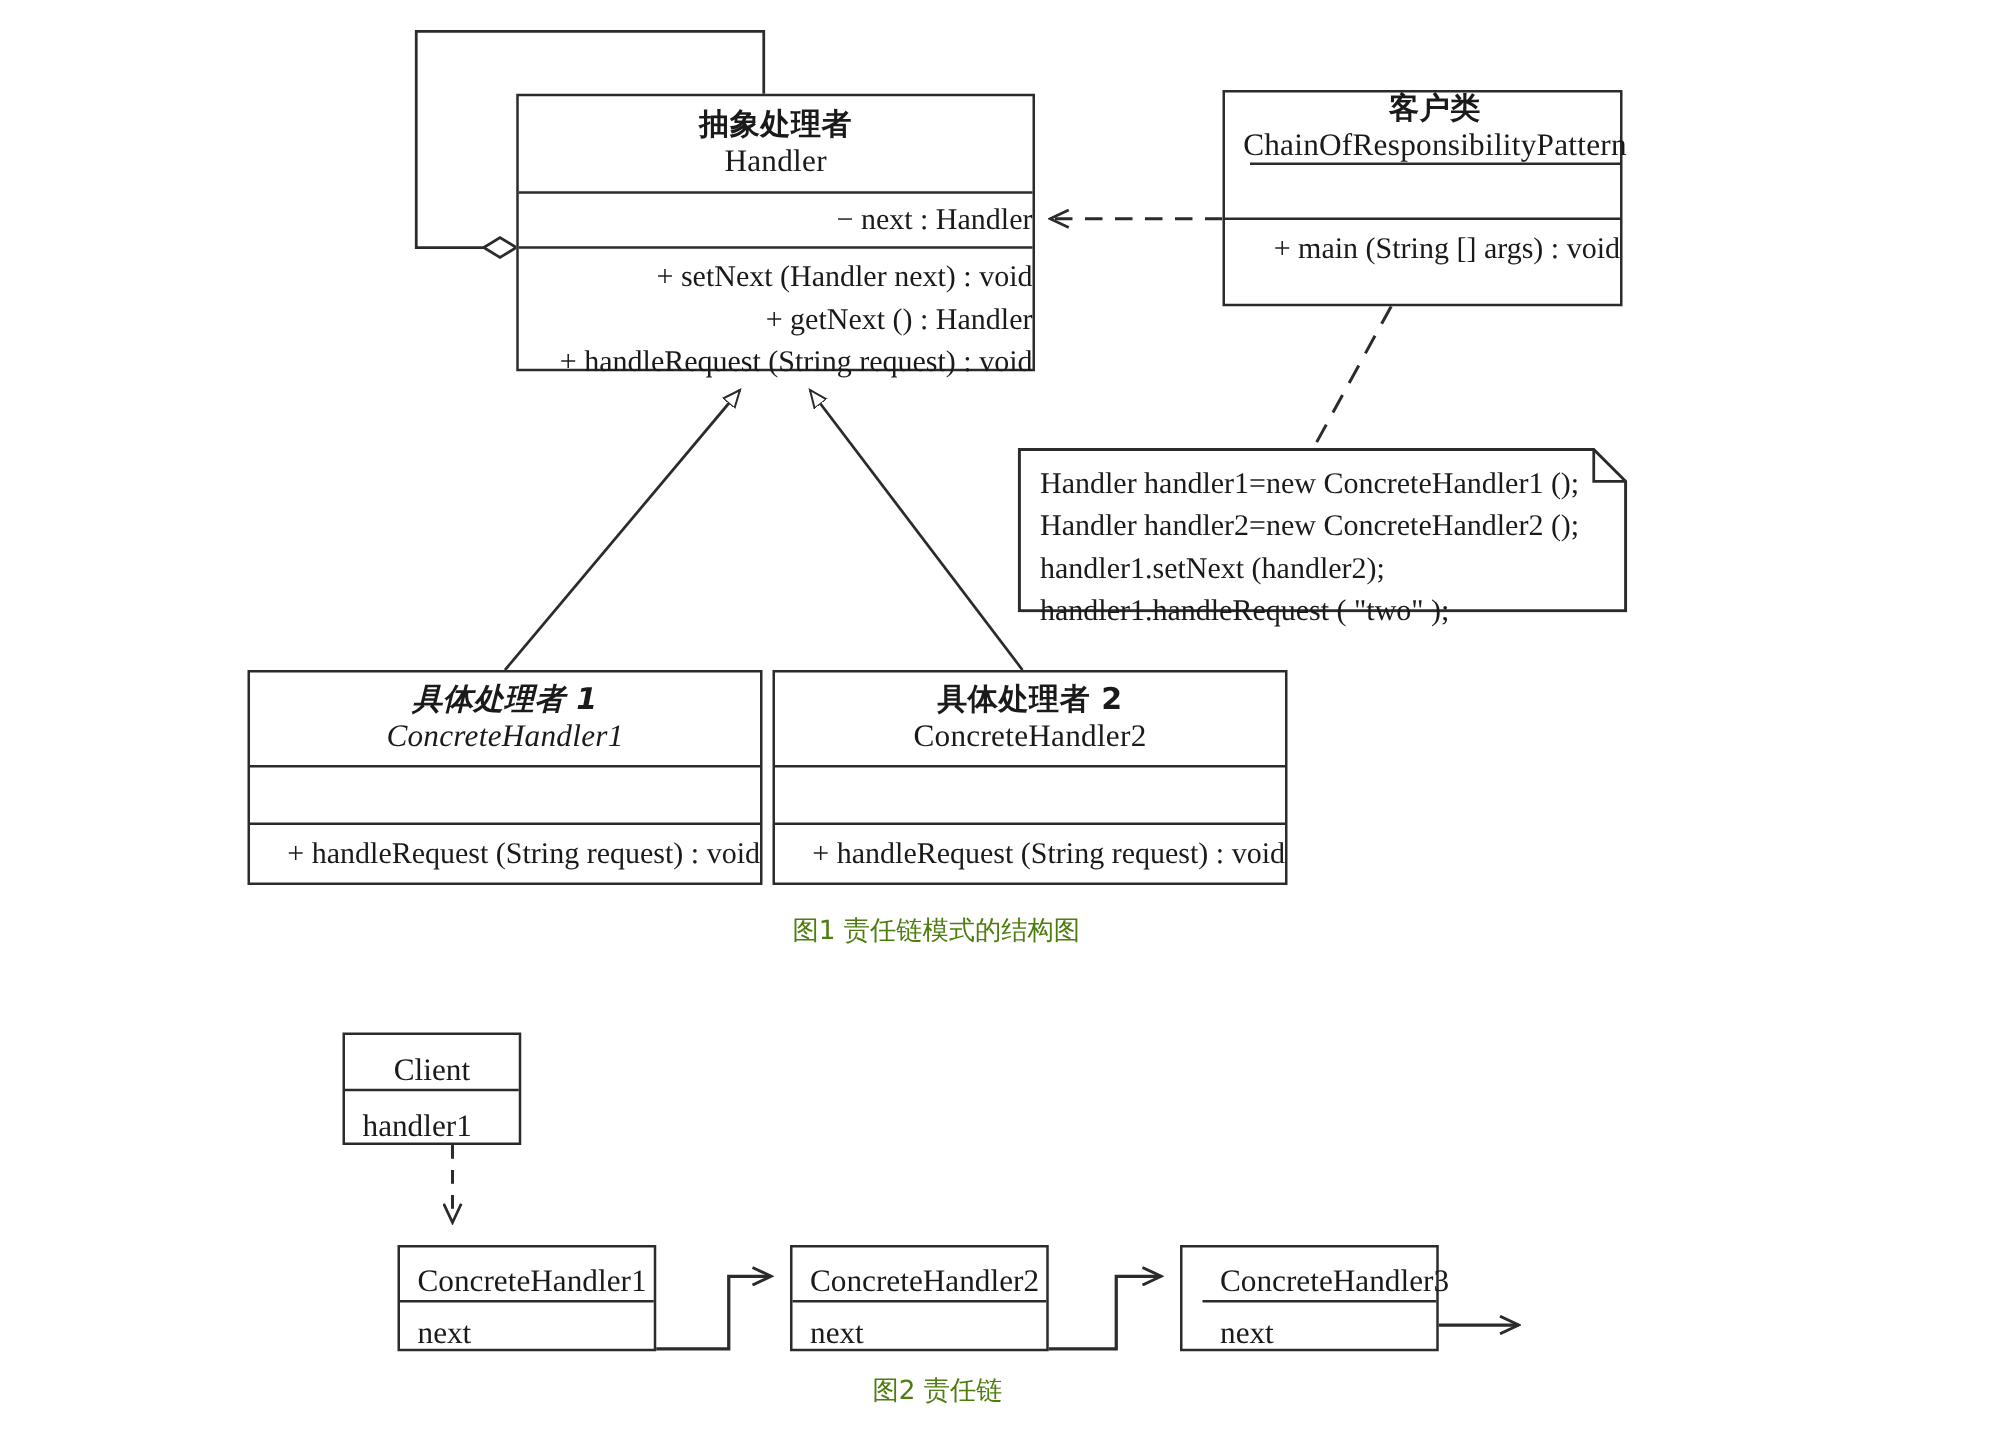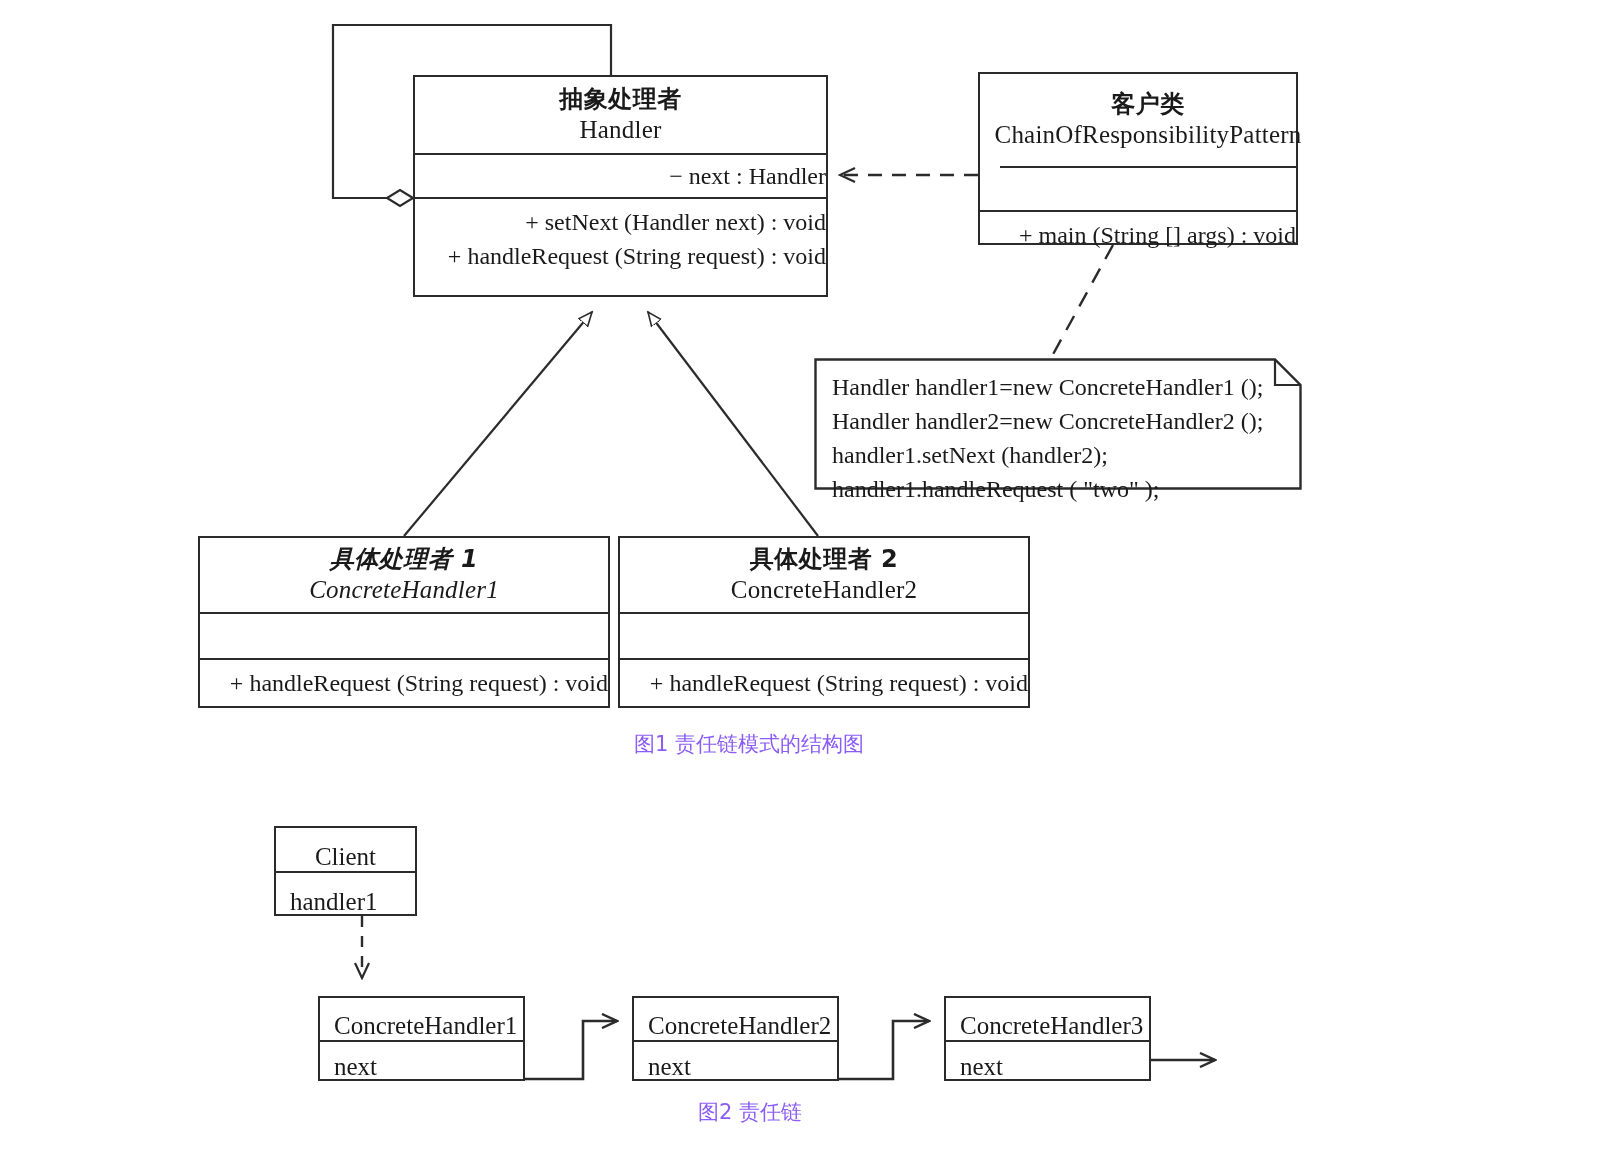--- a/index.html
+++ b/index.html
@@ -76,21 +76,21 @@
     left: 18px;
     top: 12px;
     font-size: 24px;
     line-height: 1.42;
     white-space: nowrap;
   }
   .caption {
     position: absolute;
     font-family: "DejaVu Sans", "Liberation Sans", sans-serif;
     font-size: 21px;
-    color: #8b5cf6;
+    color: #4d7c0f;
     white-space: nowrap;
   }
   .chain-box {
     position: absolute;
     border: 2px solid #2b2b2b;
     background: #ffffff;
     box-sizing: border-box;
   }
   .chain-row {
     box-sizing: border-box;
@@ -157,26 +157,27 @@
   <div class="uml-box" style="left:413px; top:75px; width:415px; height:222px;">
     <div class="uml-compartment name-compartment" style="height:78px;">
       <div class="cn-name">抽象处理者</div>
       <div class="en-name">Handler</div>
     </div>
     <div class="uml-compartment" style="height:44px;">
       <div class="member-line">− next : Handler</div>
     </div>
     <div class="uml-compartment last" style="height:96px; justify-content:flex-start; padding-top:6px;">
       <div class="member-line">+ setNext (Handler next) : void</div>
+      <div class="member-line">+ getNext () : Handler</div>
       <div class="member-line">+ handleRequest (String request) : void</div>
     </div>
   </div>
 
   <div class="uml-box" style="left:978px; top:72px; width:320px; height:173px;">
-    <div class="uml-compartment name-compartment" style="height:94px;margin-left:20px;">
+    <div class="uml-compartment name-compartment" style="height:58px;margin-left:20px;">
       <div class="cn-name">客户类</div>
       <div class="en-name">ChainOfResponsibilityPattern</div>
     </div>
     <div class="uml-compartment" style="height:44px;">
       <div class="member-line"></div>
     </div>
     <div class="uml-compartment last" style="height:47px;">
       <div class="member-line">+ main (String [] args) : void</div>
     </div>
   </div>
@@ -242,21 +243,21 @@
 
   <div class="chain-box" style="left:632px; top:996px; width:207px; height:85px;">
     <div class="chain-row" style="height:44px;">
       <span>ConcreteHandler2</span>
     </div>
     <div class="chain-row last" style="height:39px;">
       <span>next</span>
     </div>
   </div>
 
-  <div class="chain-box" style="left:944px; top:996px; width:207px; height:85px;">
+  <div class="chain-box" style="left:944px; top:996px; width:207px; height:85px;padding-left:16px;">
     <div class="chain-row" style="height:44px;">
       <span>ConcreteHandler3</span>
     </div>
     <div class="chain-row last" style="height:39px;">
       <span>next</span>
     </div>
   </div>
 
   <div class="caption" style="left:698px; top:1098px;">图2 责任链</div>
 

